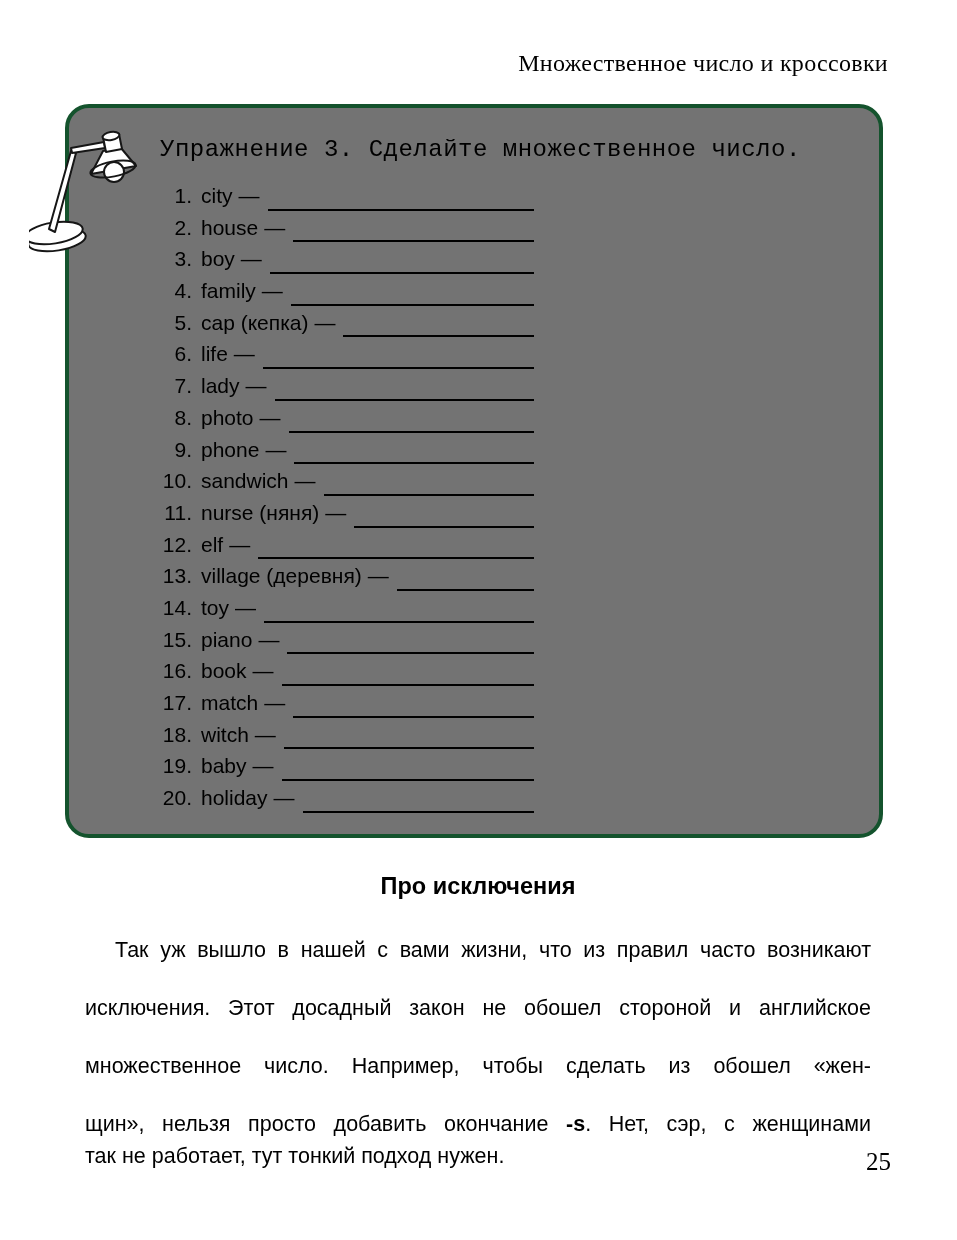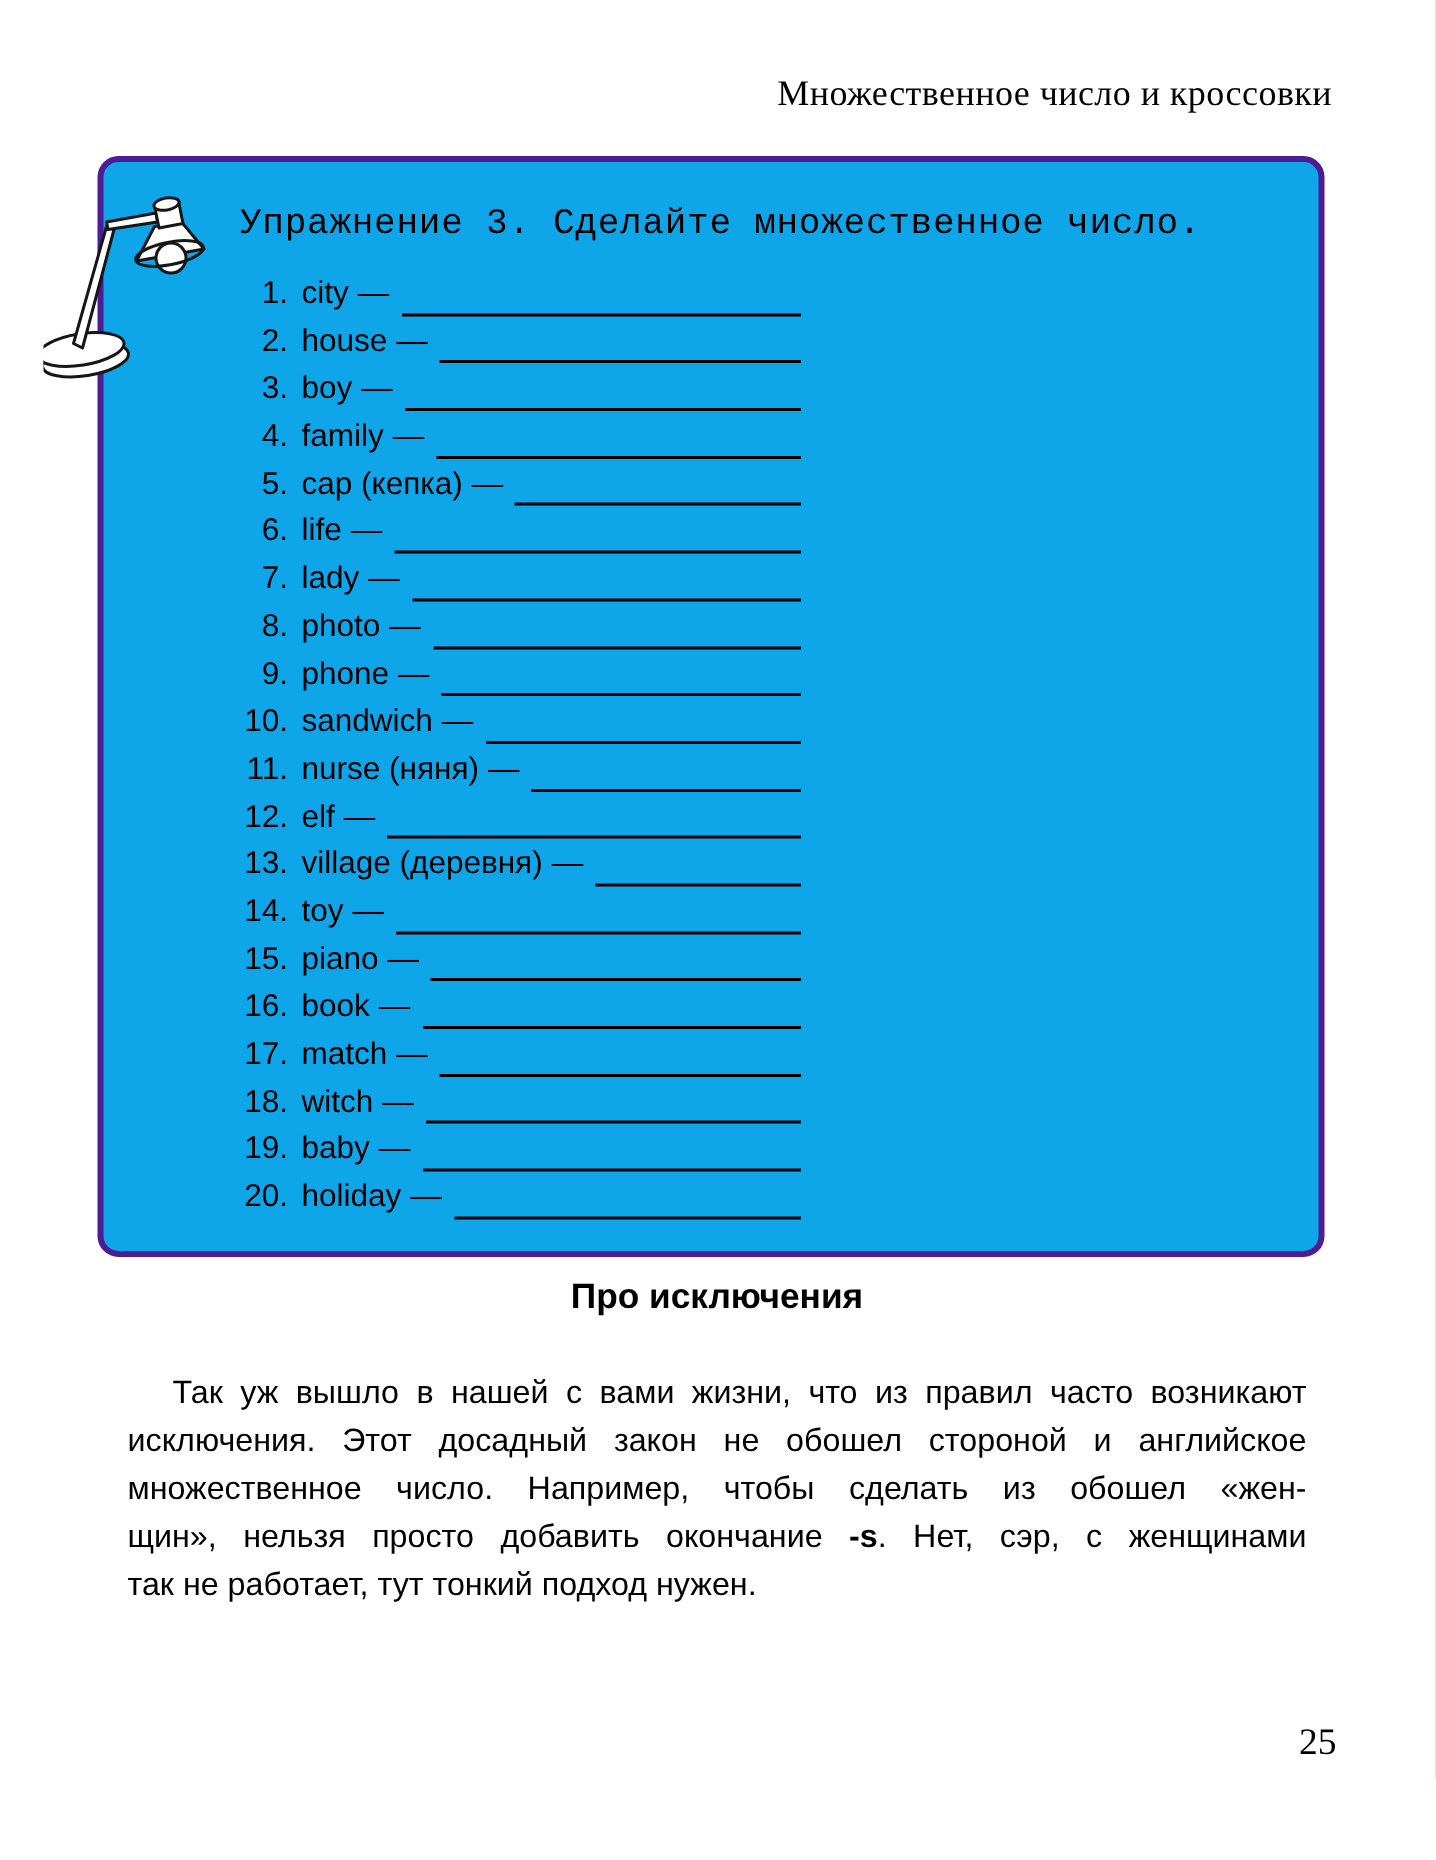--- a/index.html
+++ b/index.html
@@ -6,42 +6,42 @@
   .page {
     position:relative; width:957px; height:1240px; background:#ffffff;
     font-family:"Liberation Sans", sans-serif; color:#000; overflow:hidden;
   }
   .page-header {
     position:absolute; top:50px; left:0; right:69px; text-align:right;
     font-family:"Liberation Serif", serif; font-size:24px; letter-spacing:0.3px;
   }
   .ex-box {
     position:absolute; left:65px; top:104px; width:818px; height:734px;
-    box-sizing:border-box; border:4px solid #4c1d95; border-radius:14px;
-    background:#0ea5e9;
+    box-sizing:border-box; border:4px solid #14532d; border-radius:24px;
+    background:#737373;
   }
   .ex-title {
     position:absolute; left:91px; top:28px; white-space:nowrap;
     font-family:"Liberation Mono", monospace; font-size:24px; letter-spacing:0.5px;
     font-weight:500;
   }
   .word-list { position:absolute; left:93px; top:75px; width:372px; }
   .row { display:flex; align-items:baseline; height:31.7px; font-size:21px; line-height:26px; }
   .num  { flex:0 0 30px; text-align:right; margin-right:9px; }
   .word { white-space:nowrap; }
   .dash { margin-left:6px; }
   .blank {
     flex:1 1 auto; align-self:stretch; margin-left:8px; margin-bottom:4px;
     border-bottom:2.5px solid #000;
   }
   .lamp { position:absolute; left:29px; top:125px; }
-  .body-section { position:absolute; left:85px; top:848px; width:786px; font-size:21.5px; line-height:32px; }
+  .body-section { position:absolute; left:85px; top:870px; width:786px; font-size:21.5px; line-height:32px; }
   .section-heading { margin:0 0 32px 0; text-align:center; font-size:23.5px; font-weight:bold; }
   .para { margin:0; }
-  .tline.just { text-align:justify; text-align-last:justify; }
+  .tline.just { text-align:justify; text-align-last:justify;margin-top:26px; }
   .tline.ind > span:first-child { padding-left:30px; }
   .b { font-weight:bold; }
   .page-number {
     position:absolute; top:1148px; right:66px;
     font-family:Liberation Serif, serif; font-size:25px;
   }
 </style>
 </head>
 <body>
 

